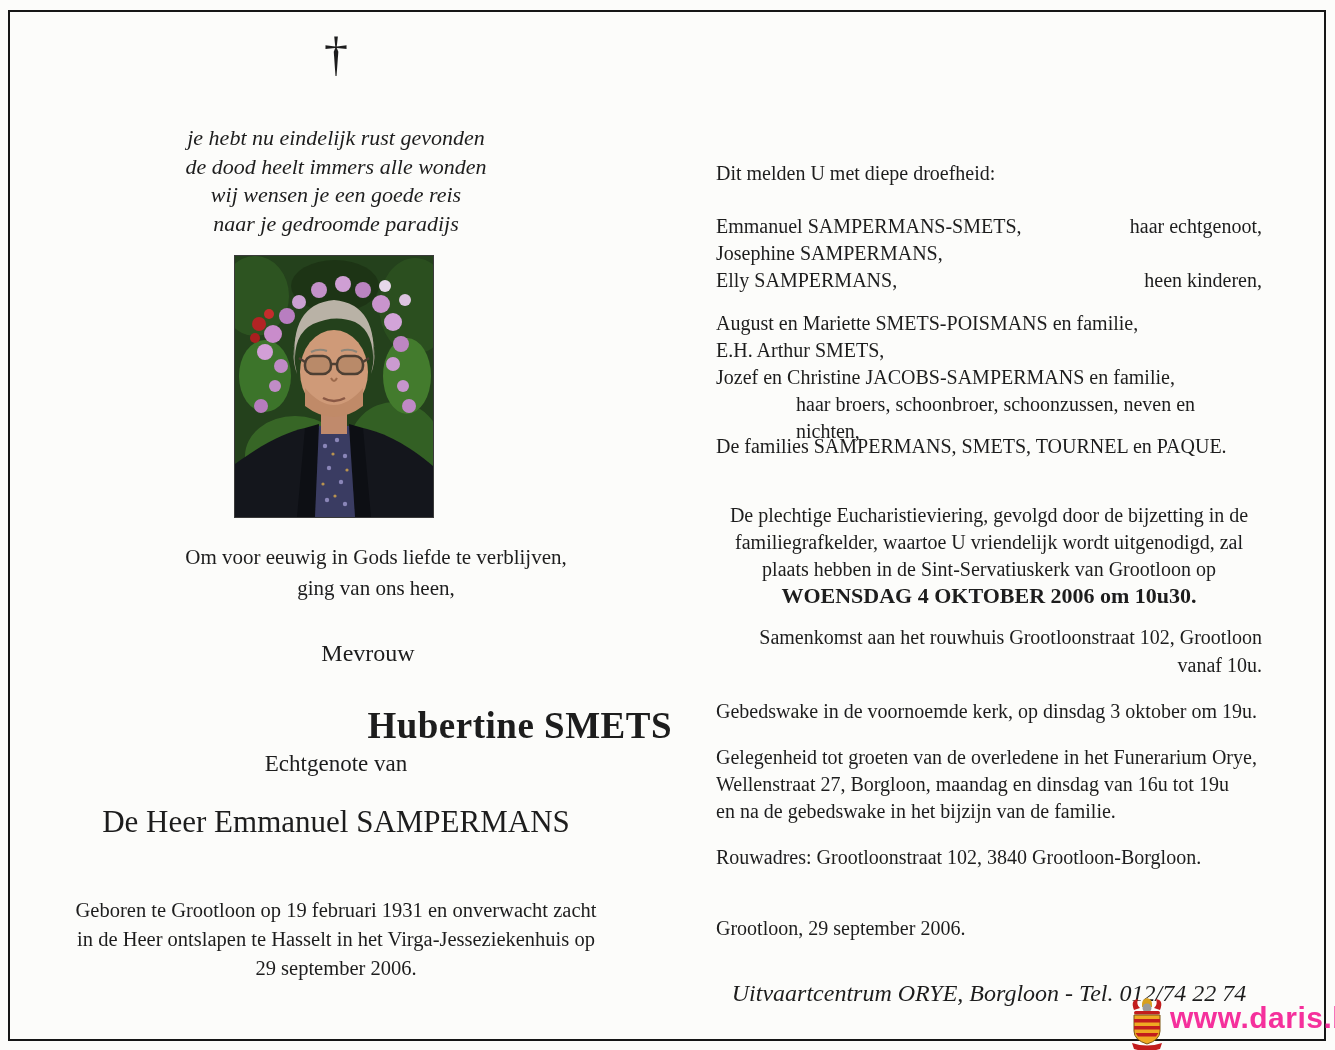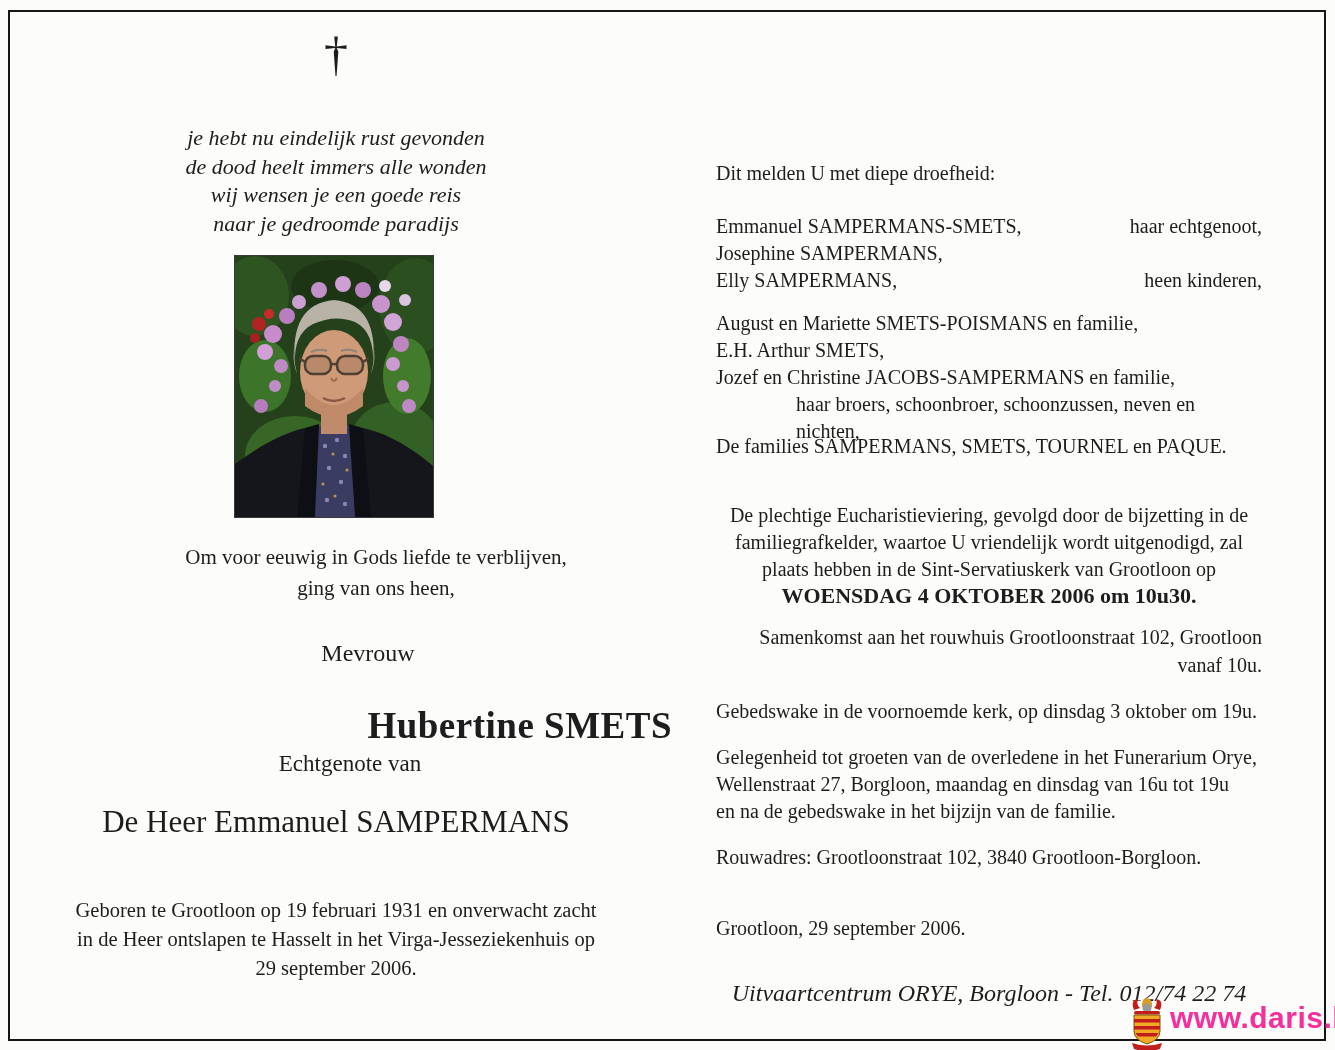--- a/index.html
+++ b/index.html
@@ -26,21 +26,21 @@
   .photo-frame {
     left: 234px; top: 255px; width: 198px; height: 261px;
     border: 1px solid #3a3a3a; background: #1c2a14;
   }
   .photo-frame svg { display: block; }
   .dedication { left: 0; top: 542px; width: 672px; text-align: center;
                 font-size: 21px; line-height: 31px; margin-left: 40px; }
   .mevrouw { left: 0; top: 640px; width: 672px; text-align: center; font-size: 24px; padding-left: 32px; }
   .deceased-name { left: 0; top: 680px; width: 672px; text-align: right;
                    font-size: 37px; font-weight: 700; letter-spacing: 0.5px; margin-top: 24px; }
-  .echtgenote { left: 0; top: 751px; width: 672px; text-align: center; font-size: 23px; padding-left: 14px; }
+  .echtgenote { left: 0; top: 751px; width: 672px; text-align: center; font-size: 23px; }
   .spouse-name { left: 0; top: 804px; width: 672px; text-align: center; font-size: 31px; }
   .life-dates { left: 0; top: 896px; width: 672px; text-align: center;
                 font-size: 20.5px; line-height: 29px; }
 
   
   .rcol { left: 716px; width: 546px; font-size: 20px; line-height: 27px; }
   .intro        { top: 160px; }
   .family-rows  { top: 213px; }
   .family-row   { display: flex; justify-content: space-between; height: 27px; }
   .relatives    { top: 310px; }

